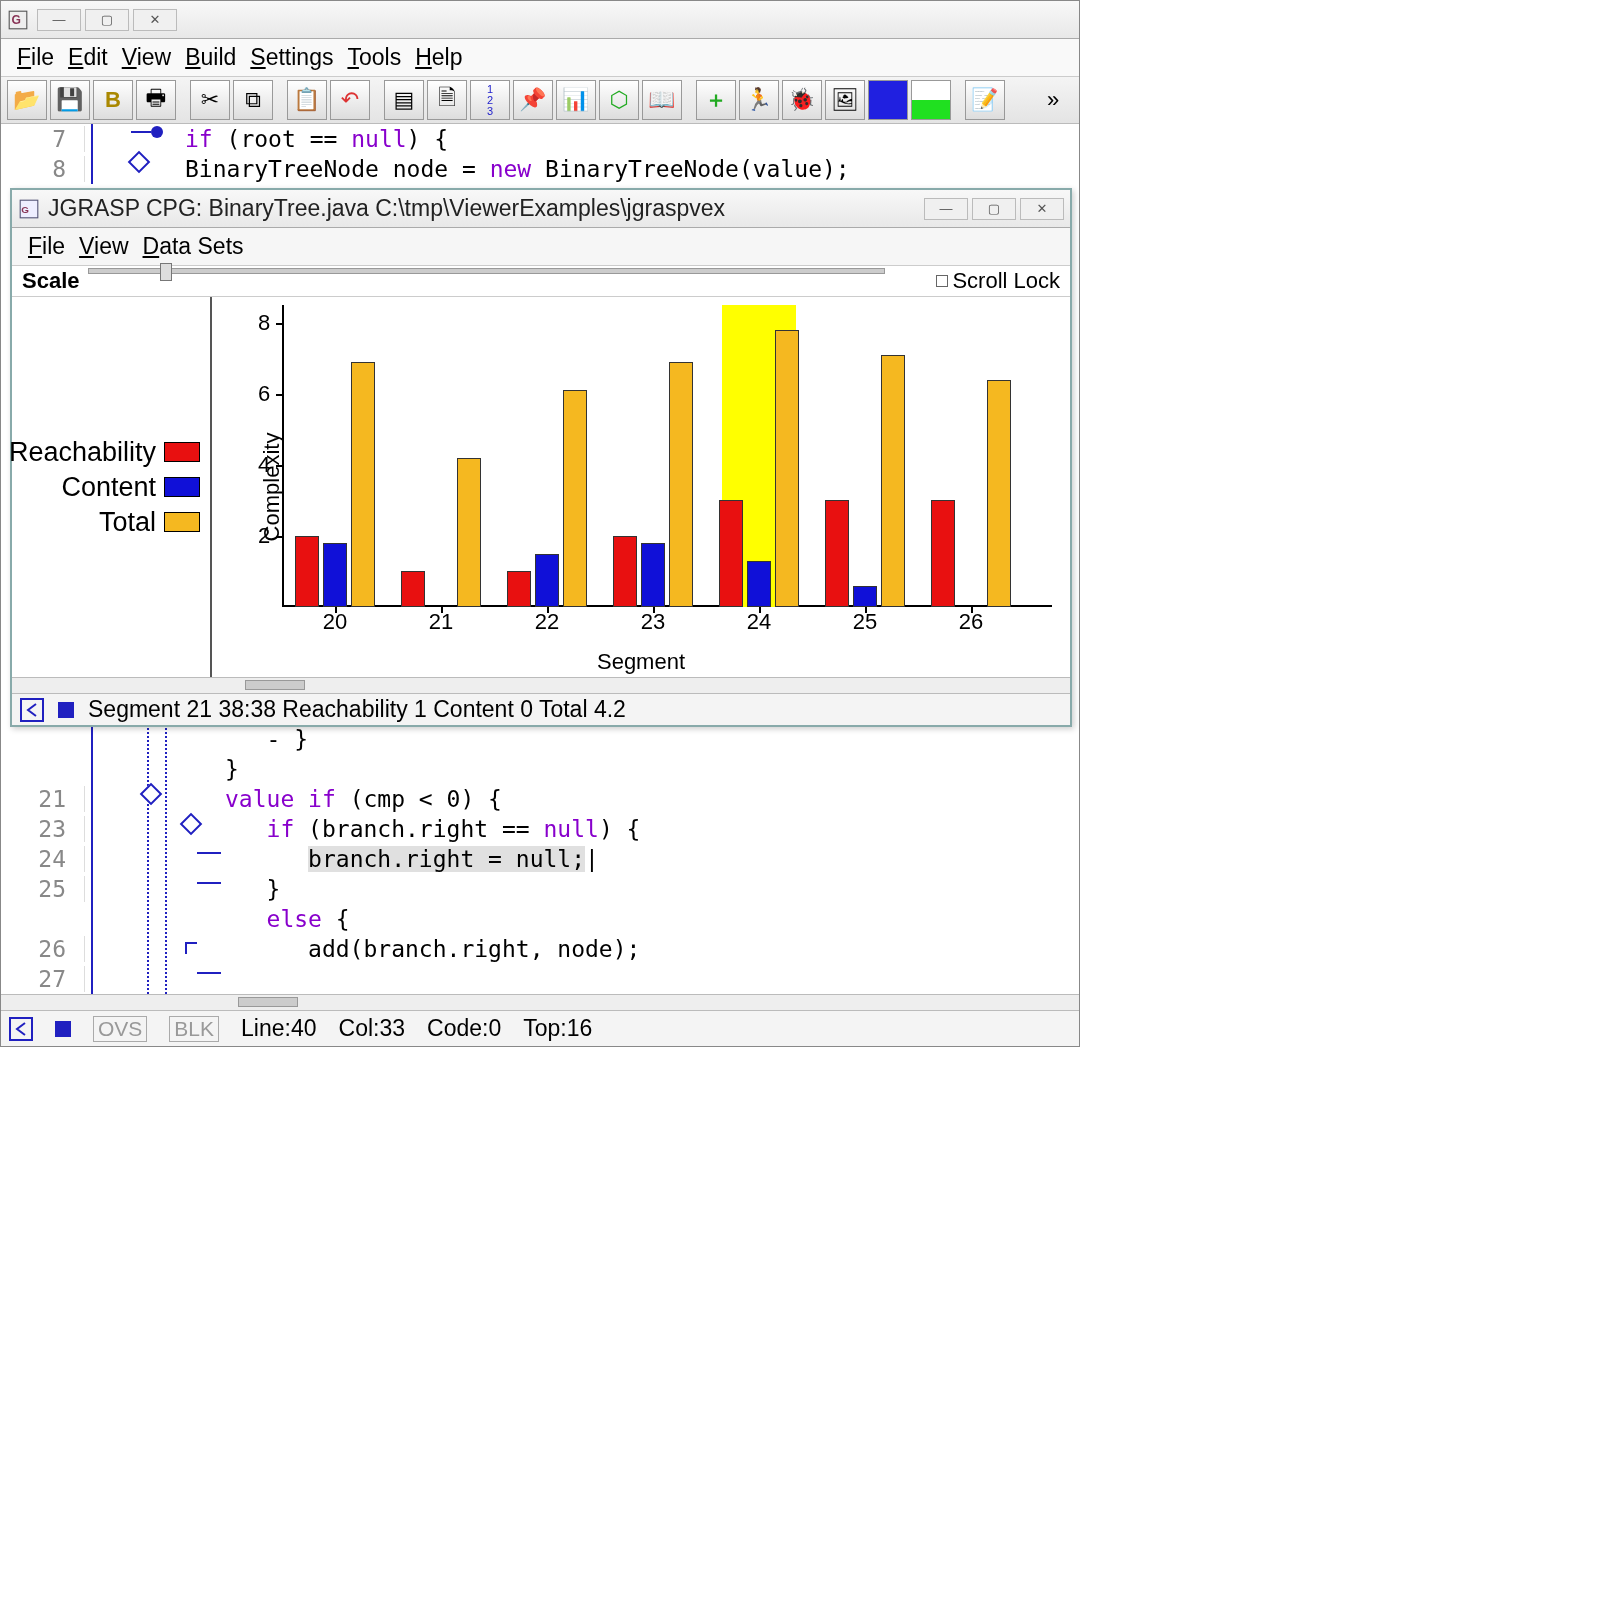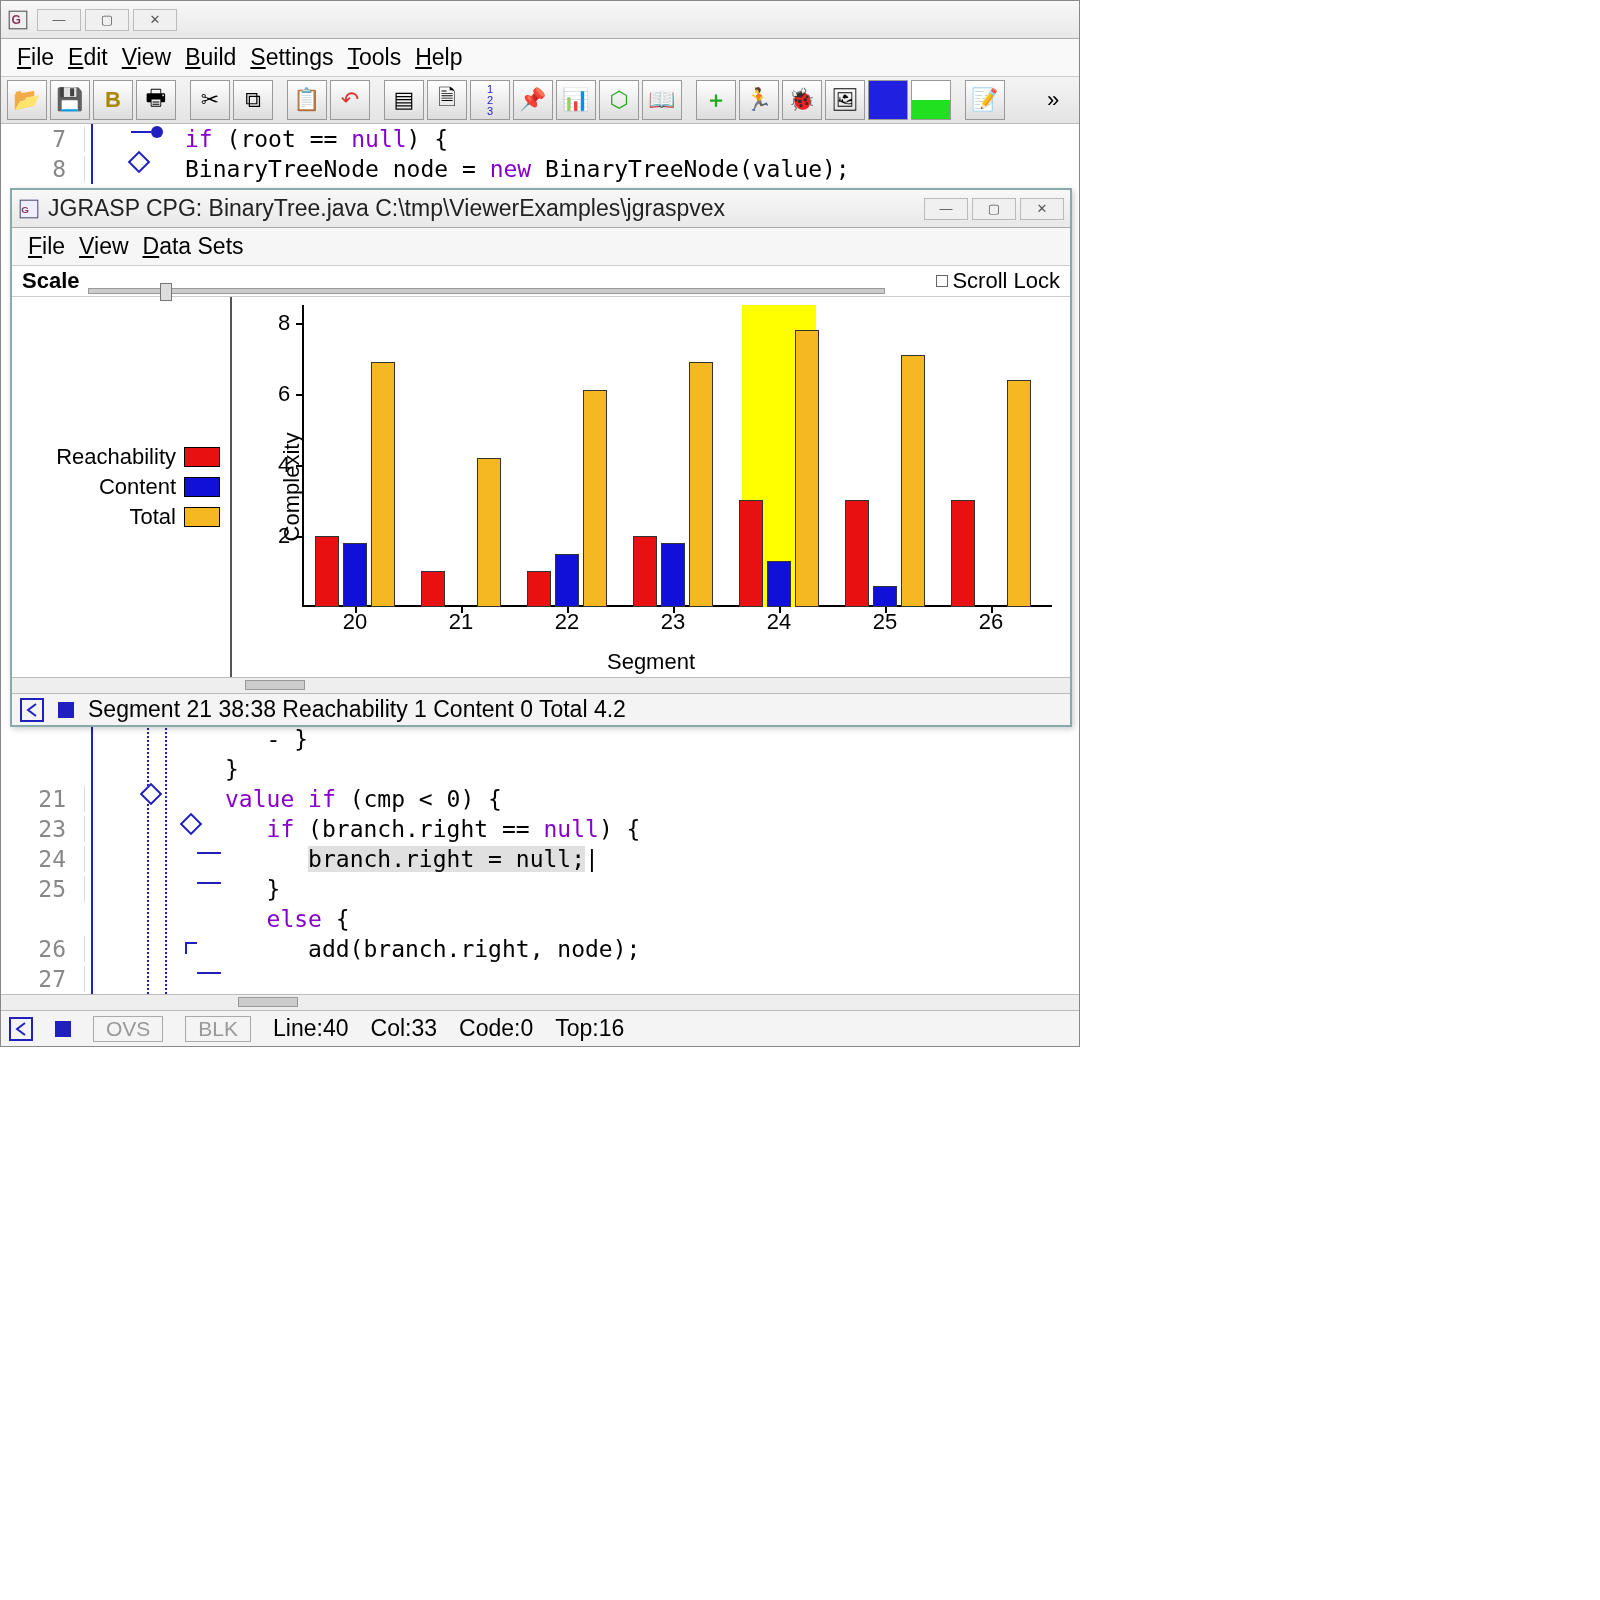--- a/index.html
+++ b/index.html
@@ -27,28 +27,28 @@
 .tgap { width: 8px; }
 
 .gutter { width: 84px; text-align: right; color:#888; font-family: "Consolas", monospace; font-size:23px; padding-right:18px; border-right:1px solid #ddd;}
 .codearea { display:flex; }
 .kw-purple { color:#8800cc; }
 
 .cpg-window { position:absolute; left:10px; top:188px; width:1062px; border:2px solid #8aa; background:#fff; box-shadow:2px 2px 6px rgba(0,0,0,.2);}
 .cpg-menubar { display:flex; gap:2px; padding:4px 10px; font-size:23px; background:#f6f6f6; border-bottom:1px solid #ccc;}
 .cpg-menubar span { padding:1px 6px; }
 
-.scalebar { display:flex; align-items:flex-end; padding:2px 10px; gap:8px; border-bottom:1px solid #ccc; font-size:22px; font-weight:bold;}
+.scalebar { display:flex; align-items:flex-start; padding:2px 10px; gap:8px; border-bottom:1px solid #ccc; font-size:22px; font-weight:bold;}
 .slider { flex:1; height:6px; background:#ccc; border:1px solid #999; position:relative; }
 .slider .thumb { position:absolute; left:9%; top:-6px; width:12px; height:18px; background:#ddd; border:1px solid #777; }
 .scrolllock { display:flex; align-items:center; gap:4px; font-weight:normal; font-size:22px;margin-left:43px;}
 .scrolllock .box { width:12px; height:12px; border:1px solid #666; }
 
 .chartrow { display:flex; height:380px; }
-.legendcol { width:220px; border-right:2px solid #555; padding:6px 10px; display:flex; flex-direction:column; justify-content:center; align-items:flex-end; gap:4px; font-size:22px;}
+.legendcol { width:200px; border-right:2px solid #555; padding:6px 10px; display:flex; flex-direction:column; justify-content:center; align-items:flex-end; gap:4px; font-size:27px;}
 .legenditem { display:flex; align-items:center; gap:8px; }
 .swatch { width:36px; height:20px; border:1px solid #000; }
 
 .plot { flex:1; position:relative; padding:6px 10px 6px 40px; }
 .plot-innerbox { position:absolute; left:70px; top:8px; right:18px; bottom:70px; border-left:2px solid #000; border-bottom:2px solid #000; }
 .ylab { position:absolute; left:6px; top:50%; transform:translateY(-50%) rotate(-90deg); font-size:22px; }
 .xlab { position:absolute; left:50%; bottom:2px; transform:translateX(-50%); font-size:22px; }
 .ytick { position:absolute; left:46px; font-size:22px; transform:translateY(-50%);}
 .xtick { position:absolute; bottom:42px; font-size:22px; transform:translateX(-50%);}
 .bar { position:absolute; bottom:70px; width:24px; border:1px solid #333; }
@@ -62,21 +62,21 @@
 
 .maincode-lower { margin-top:540px;}
 .coderow { display:flex; height:30px; align-items:center;}
 .csd-area { width:100px; position:relative; }
 .codeline { font-family:"Consolas",monospace; font-size:23px; white-space:pre;}
 .codeline .hl-line { background:#e0e0e0; }
 .dotline { border-left:2px dotted #2020c0; position:absolute; height:100%;}
 .solidv { border-left:2px solid #2020c0; position:absolute; height:100%;}
 
 .bottom-status { display:flex; align-items:center; gap:22px; padding:4px 8px; font-size:23px; border-top:1px solid #bbb; background:#f4f4f4;}
-.bottom-status .badge { padding:0 12px; border:1px solid #aaa; color:#999; font-size:21px;}
+.bottom-status .badge { padding:0 4px; border:1px solid #aaa; color:#999; font-size:21px;}
 </style>
 </head>
 <body>
 
 <div class="window">
   <div class="titlebar">
     <svg class="appicon" viewBox="0 0 20 20">
         <rect x="2" y="2" width="16" height="16" fill="#eee" stroke="#555"></rect>
         <text x="4" y="14" font-size="11" fill="#835" font-weight="bold">G</text>
       </svg>

